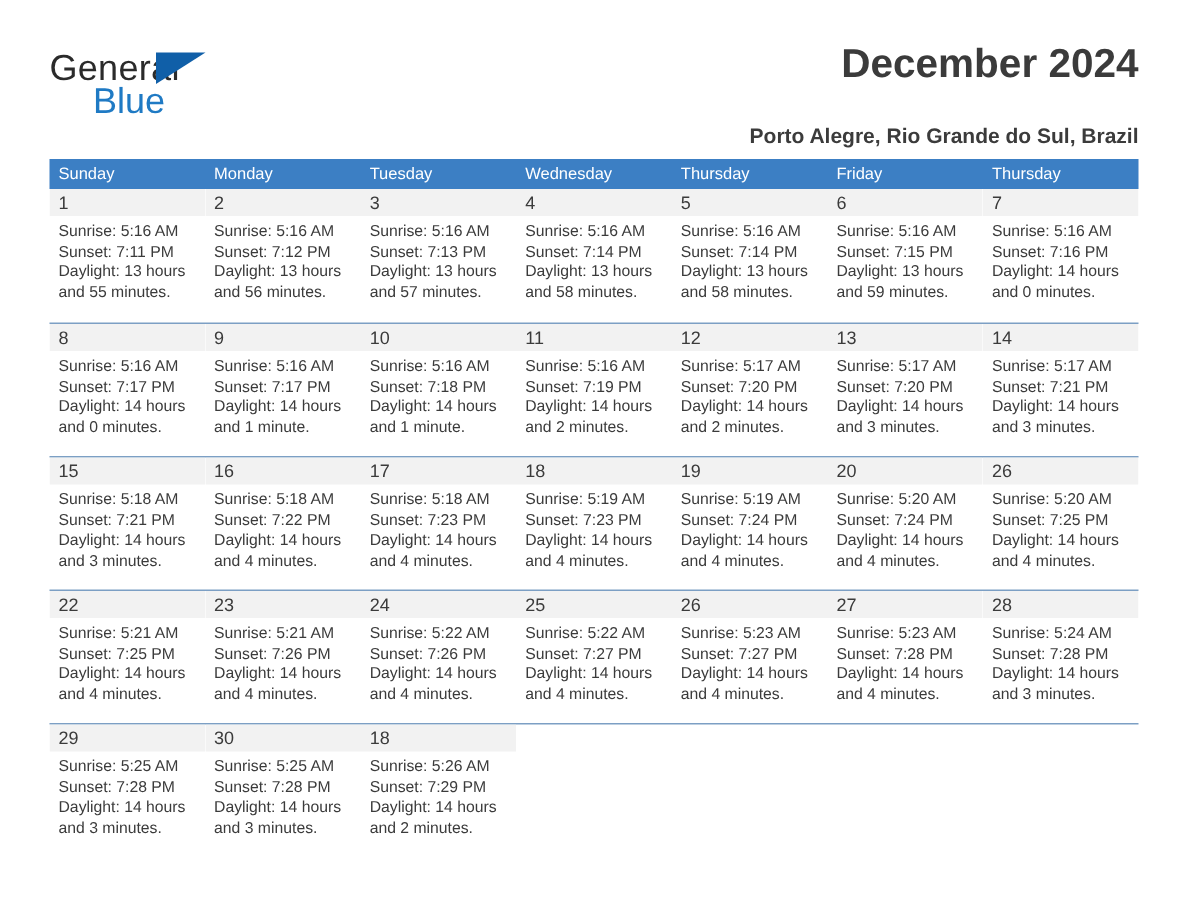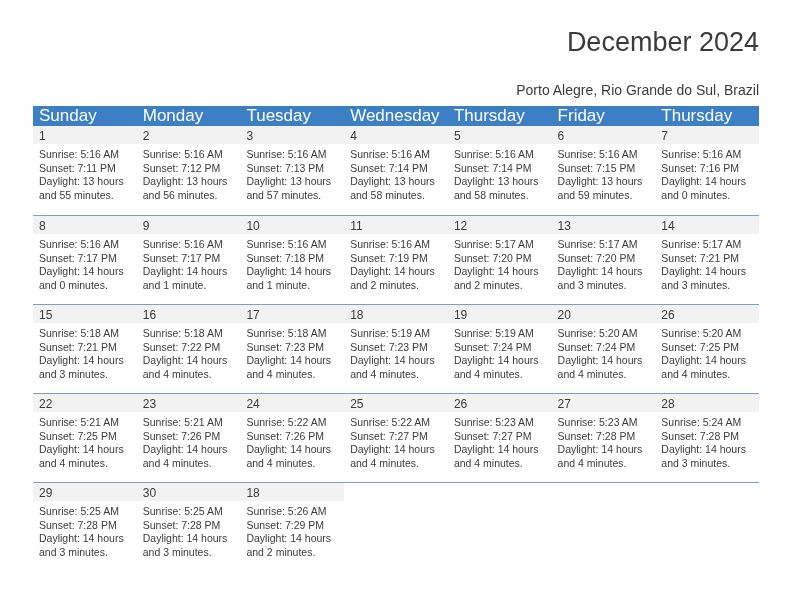--- a/index.html
+++ b/index.html
@@ -60,20 +60,21 @@
     width: 0;
     height: 0;
     border-left: 33px solid #105fa8;
     border-bottom: 21px solid transparent;
   }
   .title-block {
     position: absolute;
     right: 0;
     top: 0;
     text-align: right;
+    font-weight: bold;
   }
   .cal-title {
     font-size: 27px;
     color: #3b3b3b;
     line-height: 32px;
     white-space: nowrap;
   }
   .cal-subtitle {
     margin-top: 24px;
     font-size: 14px;
@@ -90,21 +91,21 @@
     width: 726px;
   }
   .weekday-row {
     display: flex;
     background: #3c7fc4;
     height: 20px;
   }
   .weekday {
     flex: 1 1 0;
     color: #ffffff;
-    font-size: 17px;
+    font-size: 11px;
     line-height: 20px;
     padding-left: 6px;
     box-sizing: border-box;
     overflow: hidden;
     white-space: nowrap;
   }
   .week-row {
     display: flex;
     border-top: 1px solid #7c9fc4;
     height: 89px;
@@ -140,20 +141,25 @@
     white-space: nowrap;
   }
 </style>
 </head>
 <body>
 
 <div class="page">
 
   <div class="header">
 
+    <div class="logo">
+      <span class="logo-general">General</span>
+      <span class="logo-triangle"></span>
+      <span class="logo-blue">Blue</span>
+    </div>
 
     <div class="title-block">
       <div class="cal-title">December 2024</div>
       <div class="cal-subtitle">Porto Alegre, Rio Grande do Sul, Brazil</div>
     </div>
 
   </div>
 
   <div class="calendar">
 

